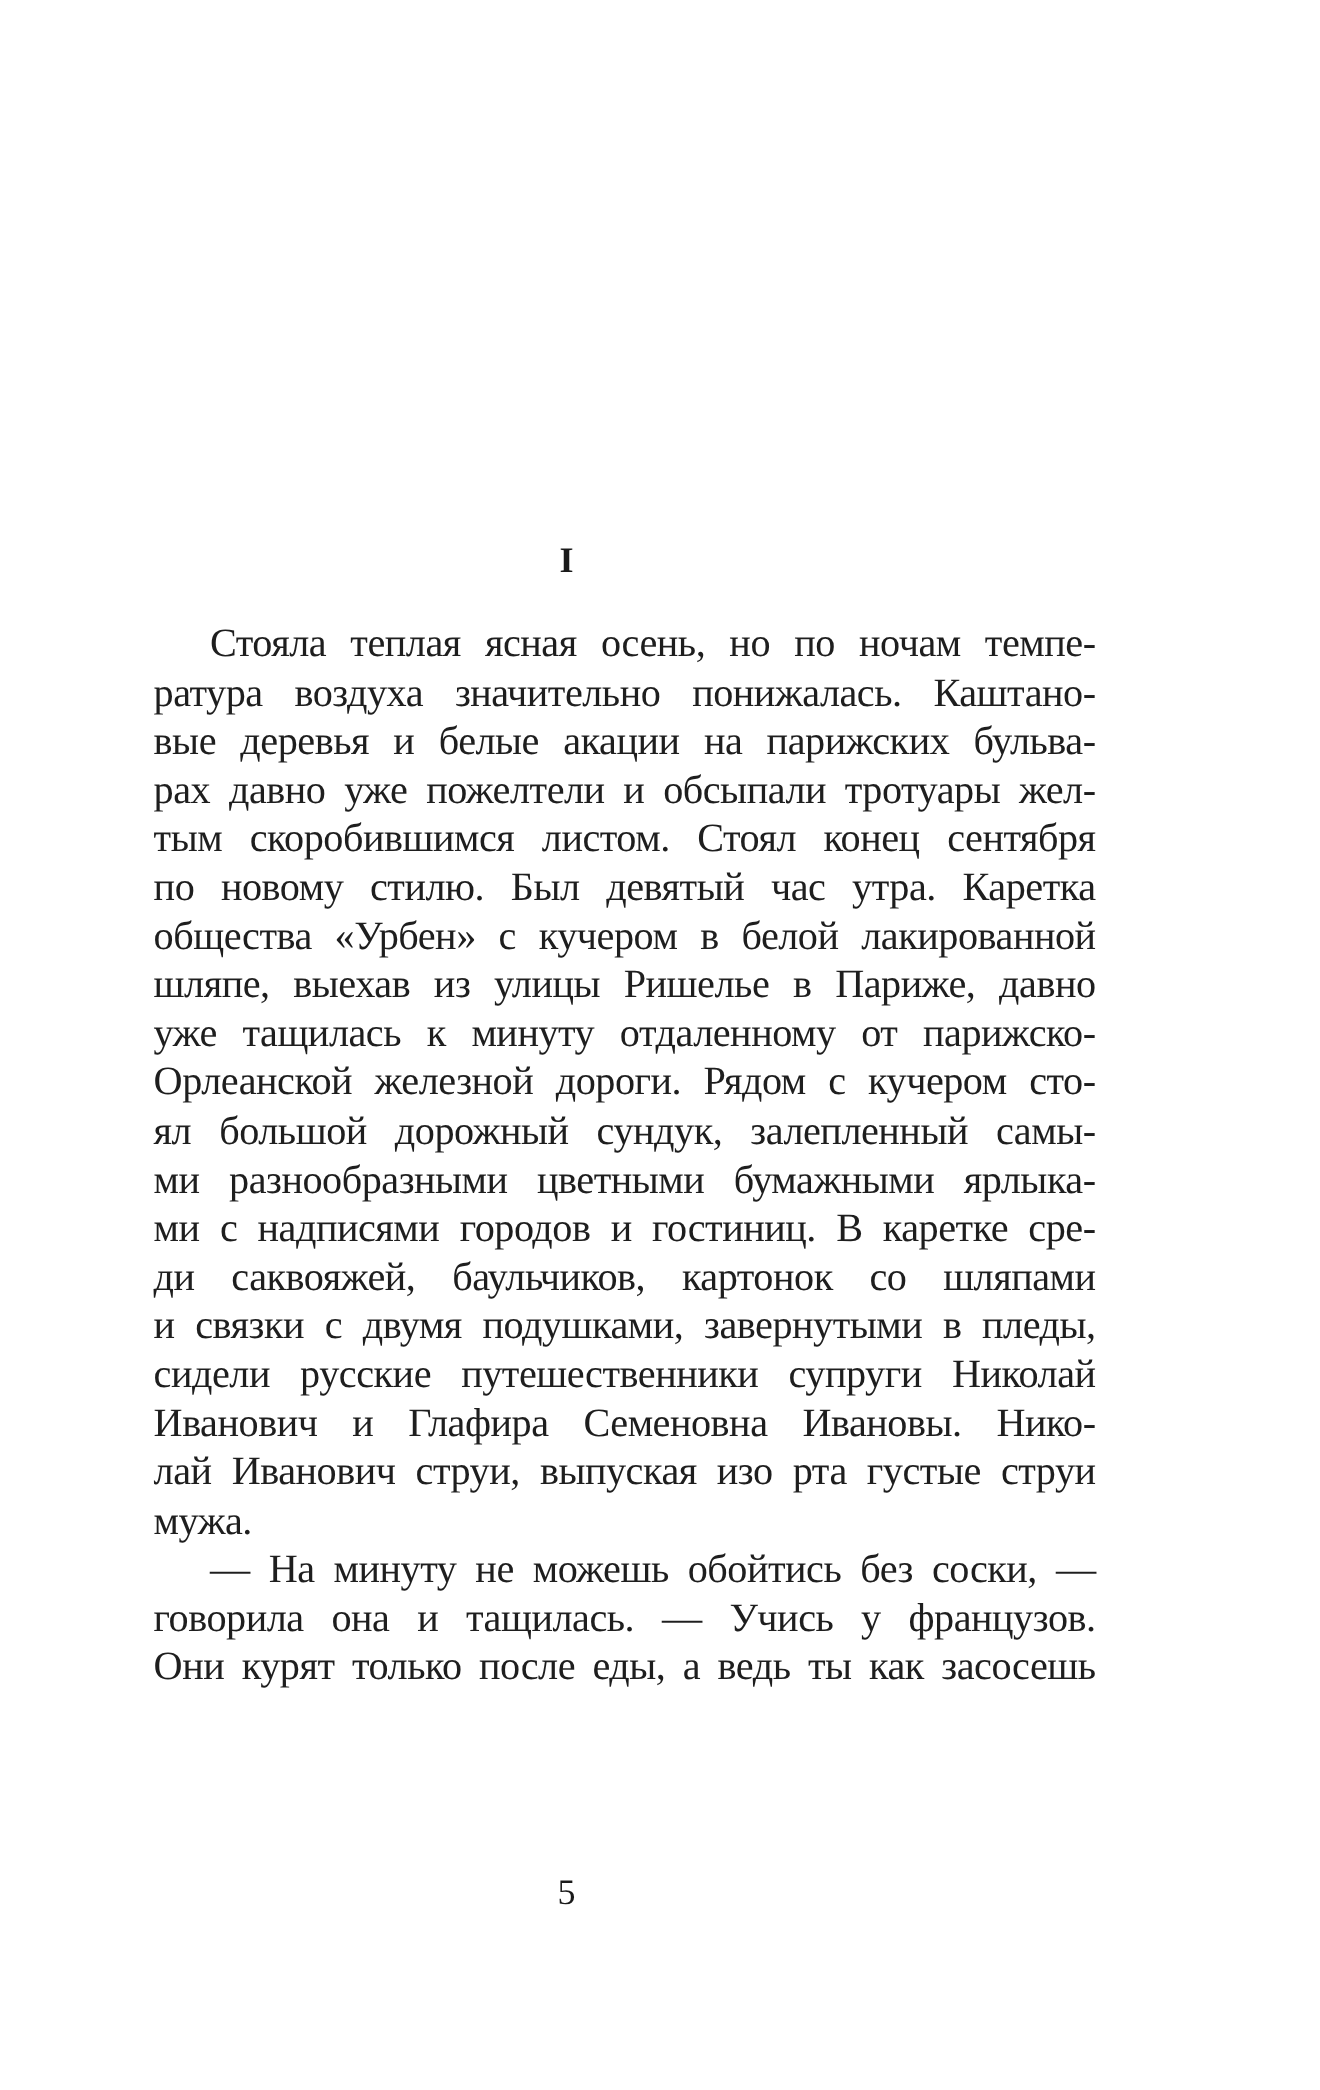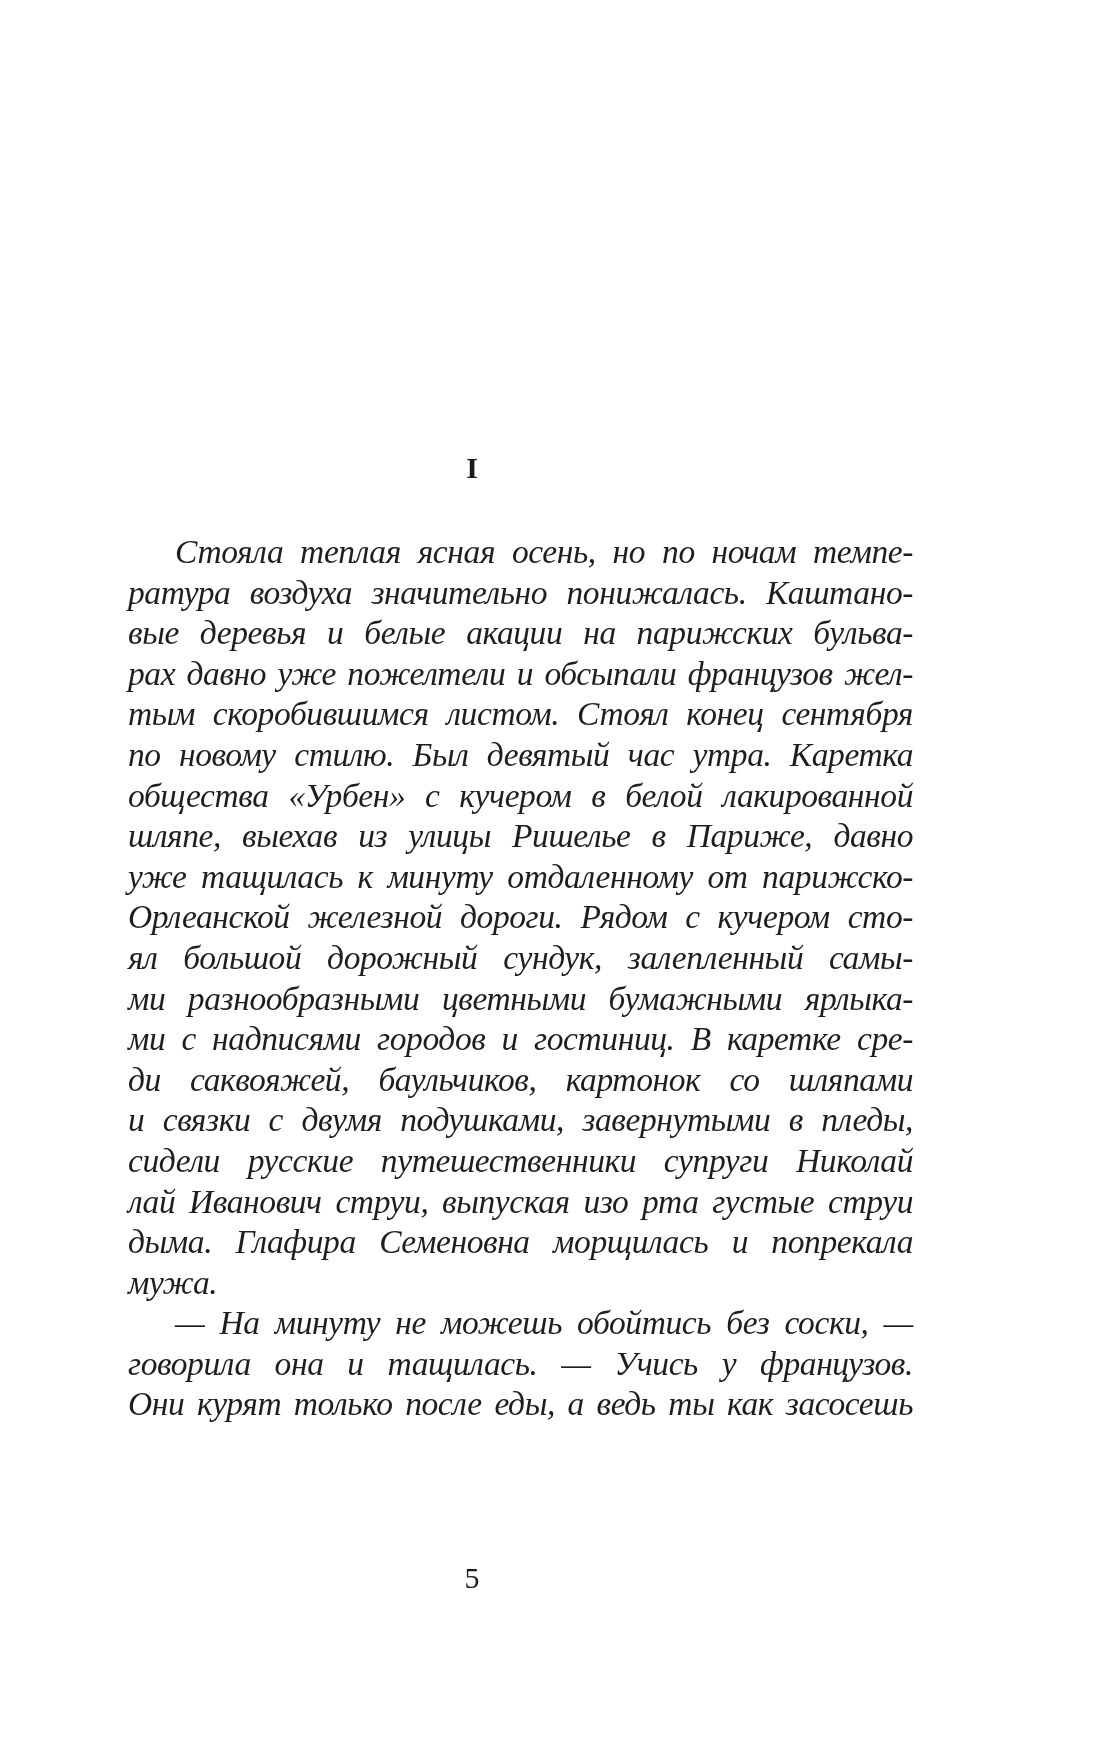--- a/index.html
+++ b/index.html
@@ -30,23 +30,22 @@
       margin-left: -78px;
       text-align: center;
       font-size: 30px;
       font-weight: bold;
       line-height: 40px;
       color: #1a1a1a;
     }
     .body-text {
       position: absolute;
       left: 128px;
-      top: 532px;
+      top: 517px;
       width: 785px;
-      font-style: italic;
     }
     .line {
       display: block;
       height: 40.6px;
       line-height: 40.6px;
       font-size: 33.5px;
       white-space: nowrap;
       text-align: justify;
       text-align-last: justify;
       letter-spacing: -0.4px;
@@ -76,35 +75,35 @@
 
 <div class="page">
 
   <div class="chapter-heading">I</div>
 
   <div class="body-text">
     <div class="paragraph">
       <span class="line indent">Стояла теплая ясная осень, но по ночам темпе-</span>
       <span class="line">ратура воздуха значительно понижалась. Каштано-</span>
       <span class="line">вые деревья и белые акации на парижских бульва-</span>
-      <span class="line">рах давно уже пожелтели и обсыпали французов жел-</span>
+      <span class="line">рах давно уже пожелтели и обсыпали тротуары жел-</span>
       <span class="line">тым скоробившимся листом. Стоял конец сентября</span>
       <span class="line">по новому стилю. Был девятый час утра. Каретка</span>
       <span class="line">общества «Урбен» с кучером в белой лакированной</span>
       <span class="line">шляпе, выехав из улицы Ришелье в Париже, давно</span>
       <span class="line">уже тащилась к минуту отдаленному от парижско-</span>
       <span class="line">Орлеанской железной дороги. Рядом с кучером сто-</span>
       <span class="line">ял большой дорожный сундук, залепленный самы-</span>
       <span class="line">ми разнообразными цветными бумажными ярлыка-</span>
       <span class="line">ми с надписями городов и гостиниц. В каретке сре-</span>
       <span class="line">ди саквояжей, баульчиков, картонок со шляпами</span>
       <span class="line">и связки с двумя подушками, завернутыми в пледы,</span>
       <span class="line">сидели русские путешественники супруги Николай</span>
+      <span class="line">Иванович и Глафира Семеновна Ивановы. Нико-</span>
       <span class="line">лай Иванович струи, выпуская изо рта густые струи</span>
-      <span class="line">дыма. Глафира Семеновна морщилась и попрекала</span>
       <span class="line last">мужа.</span>
     </div>
     <div class="paragraph">
       <span class="line indent">— На минуту не можешь обойтись без соски, —</span>
       <span class="line">говорила она и тащилась. — Учись у французов.</span>
       <span class="line">Они курят только после еды, а ведь ты как засосешь</span>
     </div>
   </div>
 
   <div class="page-number">5</div>

